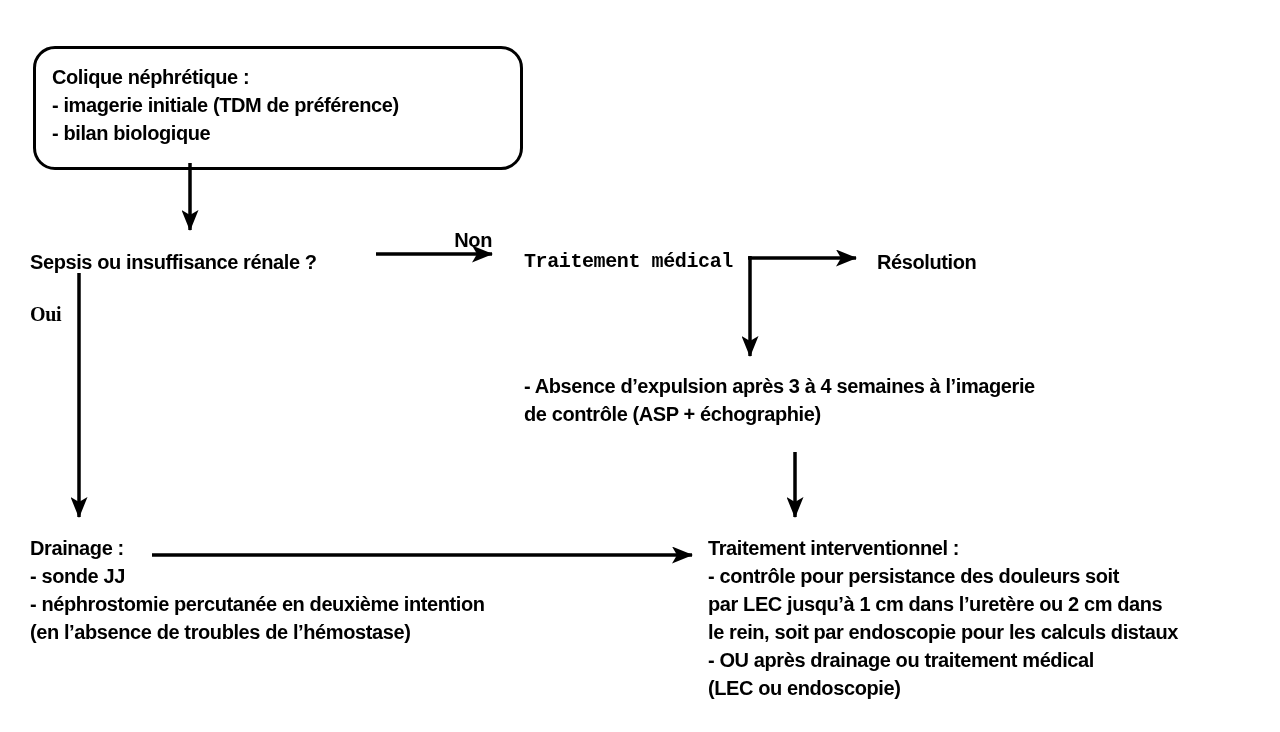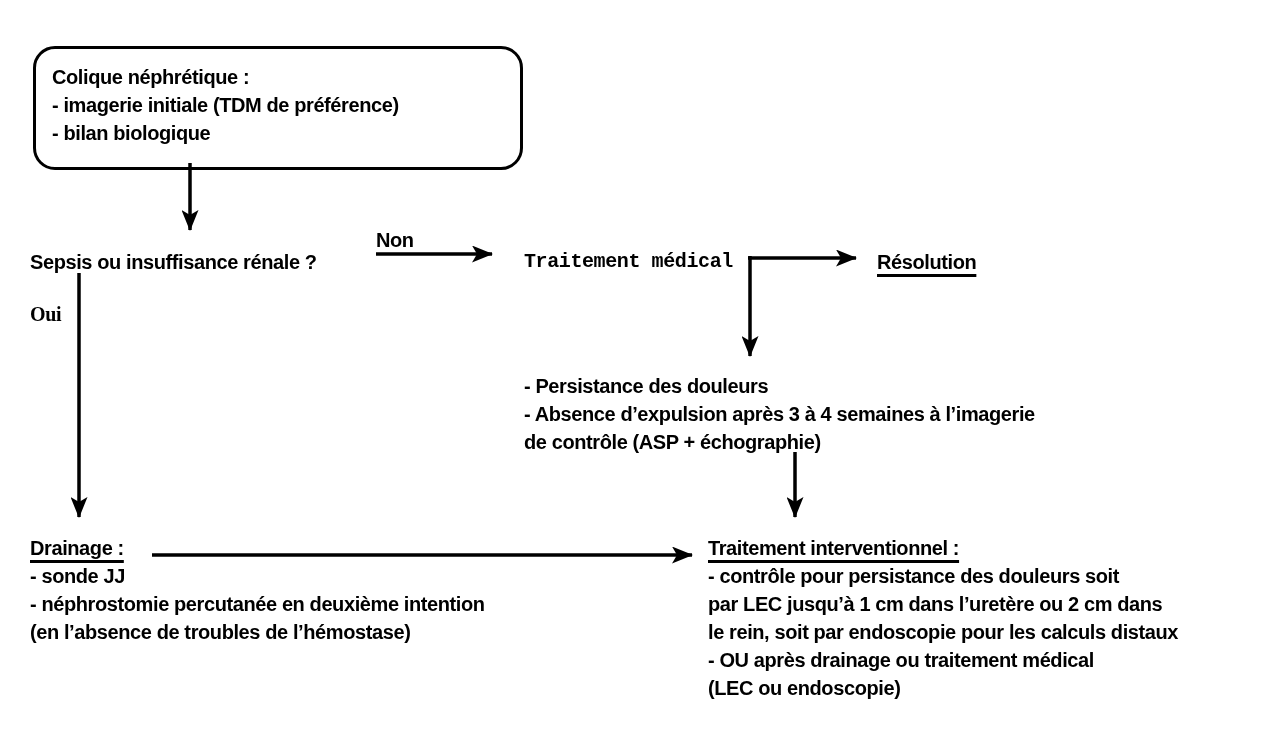--- a/index.html
+++ b/index.html
@@ -4,27 +4,27 @@
 <style>
   :root { --ink:#000000; --bg:#ffffff; }
   html,body { margin:0; padding:0; }
   body {
     width:1280px; height:732px; position:relative; overflow:hidden;
     background:var(--bg); color:var(--ink);
     font-family:"Liberation Sans","DejaVu Sans",sans-serif;
     font-weight:700; font-size:20px; line-height:28px; letter-spacing:-0.4px;
   }
   .abs { position:absolute; white-space:nowrap;margin-top:8px; }
-  .ul { text-decoration:underline; text-decoration-thickness:2.6px; text-underline-offset:5px; }
+  .ul { text-decoration-thickness:2.6px; text-underline-offset:5px; }
   .rounded-box {
     left:33px; top:38px; width:490px; height:124px; box-sizing:border-box;
     border:3.5px solid var(--ink); border-radius:22px;
     padding:14px 10px 0 16px;
   }
-  .center { text-align:left; }
+  .center { text-align:right; }
   svg.arrows { position:absolute; left:0; top:0; color:var(--ink); }
   svg.arrows line { stroke:currentColor; stroke-width:3.5px; }
   .ah { fill:var(--ink); }
 </style>
 </head>
 <body>
 
 <svg class="arrows" width="1280" height="732" viewBox="0 0 1280 732">
   <defs>
     <marker id="arrowhead" markerUnits="userSpaceOnUse" markerWidth="21" markerHeight="17" viewBox="0 0 21 17" refX="20" refY="8.5" orient="auto-start-reverse">
@@ -50,21 +50,20 @@
 
 <div class="abs center" style="left:376px; top:218px; width:116px;">Non</div>
 
 <div class="abs" style="left:524px; top:240px;font-family:Liberation Mono, monospace;">Traitement médical</div>
 
 <div class="abs ul" style="left:877px; top:240px;">Résolution</div>
 
 <div class="abs" style="left:30px; top:292px;font-family:Liberation Serif, serif;">Oui</div>
 
 <div class="abs" style="left:524px; top:364px;">
-  <div>- Persistance des douleurs</div>
   <div>- Absence d’expulsion après 3 à 4 semaines à l’imagerie</div>
   <div>de contrôle (ASP + échographie)</div>
 </div>
 
 <div class="abs" style="left:30px; top:526px;">
   <div><span class="ul">Drainage :</span></div>
   <div>- sonde JJ</div>
   <div>- néphrostomie percutanée en deuxième intention</div>
   <div>(en l’absence de troubles de l’hémostase)</div>
 </div>

